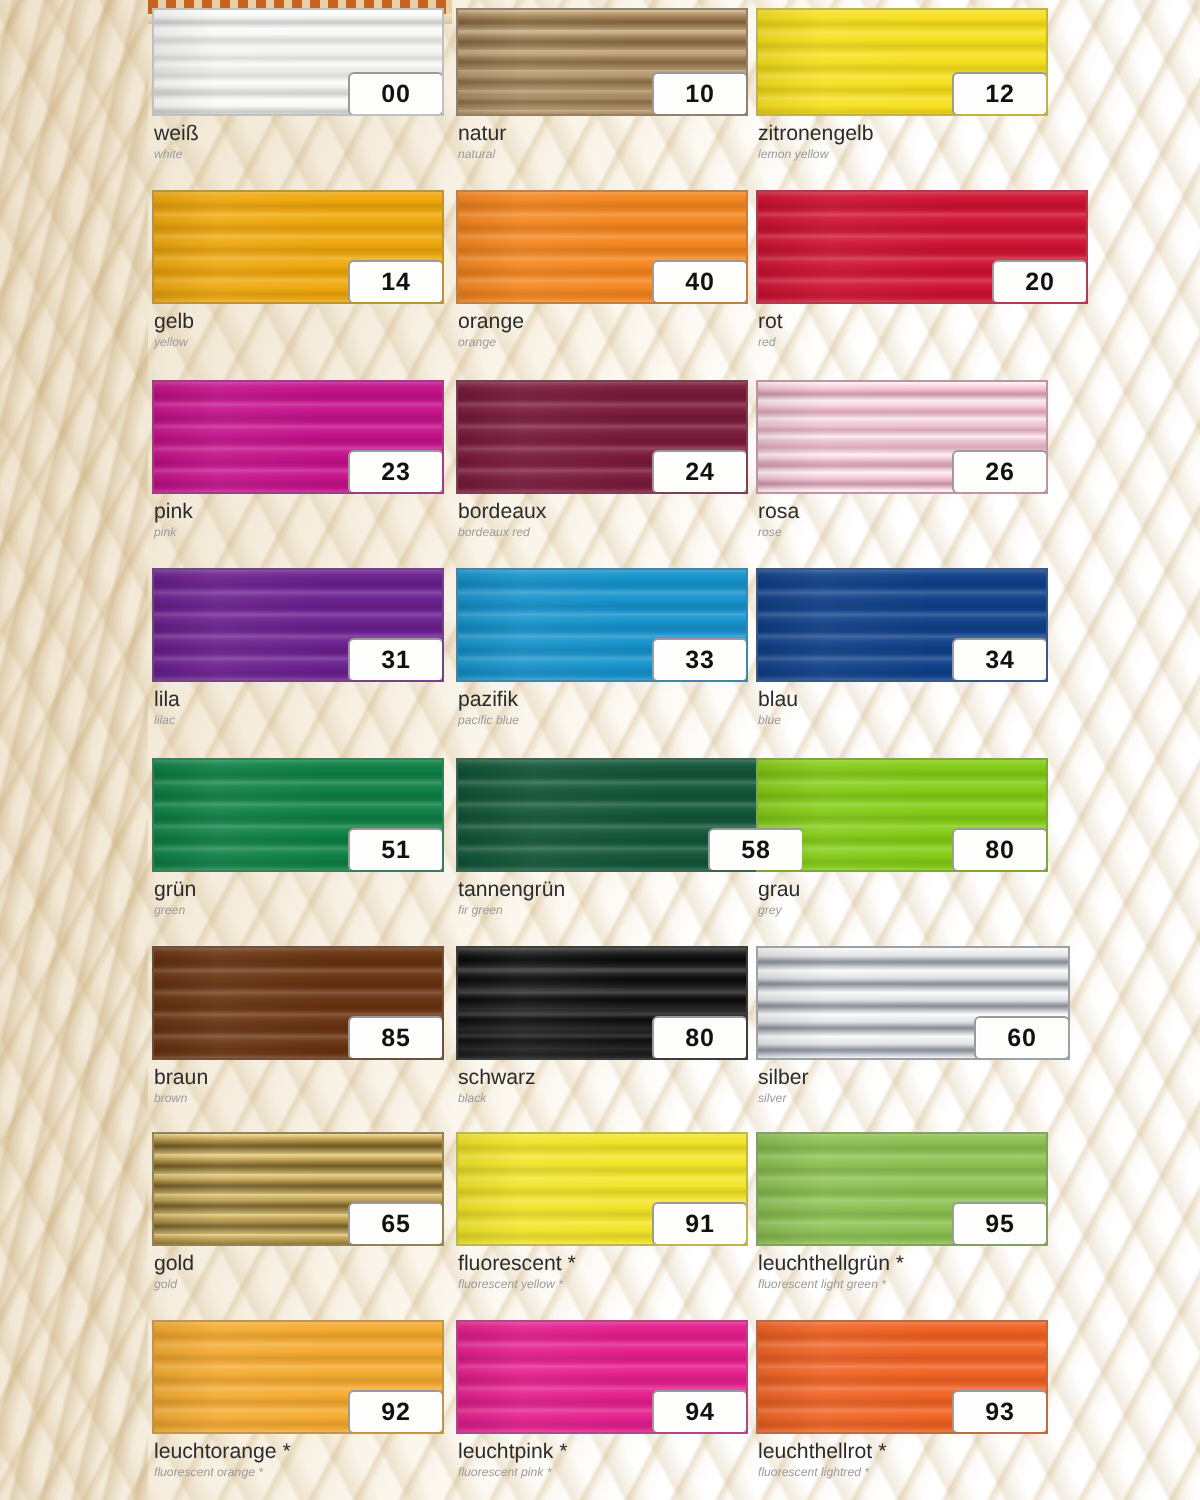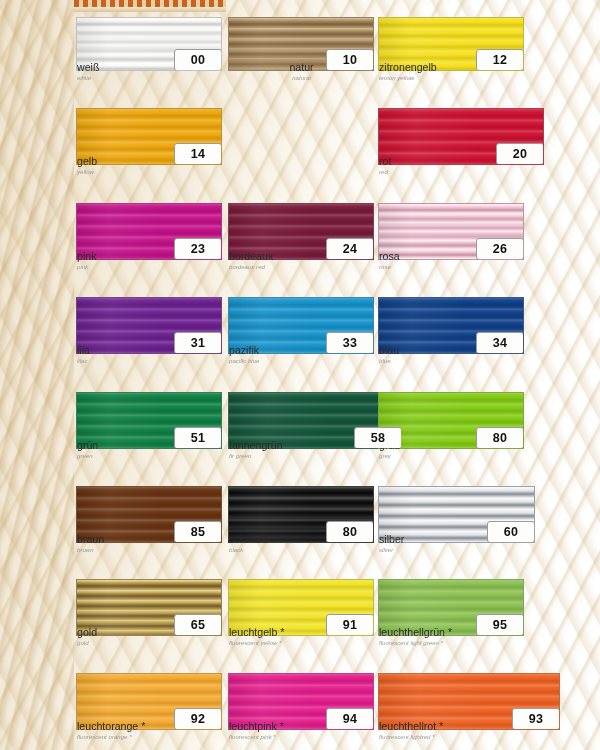--- a/index.html
+++ b/index.html
@@ -53,21 +53,21 @@
     background:linear-gradient(#f2e6cd,#d8c49c);
   }
 
   
   #grid{
     position:absolute;left:0;top:0;width:600px;height:750px;z-index:3;
   }
   .cell{position:absolute;}
 
   .swatch{
-    position:absolute;left:0;top:13px;right:0;height:57px;
+    position:absolute;left:0;top:0;right:0;height:57px;
     border:1px solid rgba(120,120,120,.42);
     box-sizing:border-box;
     overflow:hidden;
   }
   
   .swatch::before{
     content:"";position:absolute;inset:0;
     background:repeating-linear-gradient(180deg,
       rgba(255,255,255,.20) 0px,
       rgba(255,255,255,.055) 2px,
@@ -123,41 +123,50 @@
       <div class="cap" style="top: 58px;">
         <div class="de">weiß</div>
         <div class="en">white</div>
       </div>
     </div>
     <div class="cell" style="left: 228px; top: 4px; width: 146px; height: 86px;">
       <div class="swatch" style="background: rgb(169, 139, 94); height: 54px;">
         <div style="position: absolute; inset: 0px; background: repeating-linear-gradient(rgba(255, 240, 210, 0.42) 0px, rgba(160, 120, 70, 0.2) 3px, rgba(80, 52, 24, 0.42) 6px, rgba(225, 200, 160, 0.3) 10px);"></div>
         <div class="badge">10</div>
       </div>
-      <div class="cap" style="top: 58px; text-align: center;">
+      <div class="cap" style="top: 58px;">
         <div class="de">natur</div>
         <div class="en">natural</div>
       </div>
     </div>
     <div class="cell" style="left: 378px; top: 4px; width: 146px; height: 86px;">
       <div class="swatch" style="background: rgb(246, 224, 29); height: 54px;">
         <div class="badge">12</div>
       </div>
       <div class="cap" style="top: 58px;">
         <div class="de">zitronengelb</div>
         <div class="en">lemon yellow</div>
       </div>
     </div>
     <div class="cell" style="left: 76px; top: 95px; width: 146px; height: 86px;">
       <div class="swatch" style="background: rgb(239, 168, 13);">
         <div class="badge">14</div>
       </div>
       <div class="cap">
         <div class="de">gelb</div>
         <div class="en">yellow</div>
+      </div>
+    </div>
+    <div class="cell" style="left: 228px; top: 95px; width: 146px; height: 86px;">
+      <div class="swatch" style="background: rgb(244, 134, 31);">
+        <div class="badge">40</div>
+      </div>
+      <div class="cap">
+        <div class="de">orange</div>
+        <div class="en">orange</div>
       </div>
     </div>
     <div class="cell" style="left: 378px; top: 95px; width: 146px; height: 86px; padding-left: 20px;">
       <div class="swatch" style="background: rgb(207, 19, 51);">
         <div class="badge">20</div>
       </div>
       <div class="cap">
         <div class="de">rot</div>
         <div class="en">red</div>
       </div>
@@ -281,21 +290,21 @@
       <div class="cap">
         <div class="de">gold</div>
         <div class="en">gold</div>
       </div>
     </div>
     <div class="cell" style="left: 228px; top: 566px; width: 146px; height: 86px;">
       <div class="swatch" style="background: rgb(242, 229, 41);">
         <div class="badge">91</div>
       </div>
       <div class="cap">
-        <div class="de">leuchtgelb *</div>
+        <div class="de">fluorescent *</div>
         <div class="en">fluorescent yellow *</div>
       </div>
     </div>
     <div class="cell" style="left: 378px; top: 566px; width: 146px; height: 86px;">
       <div class="swatch" style="background: rgb(140, 193, 82);">
         <div class="badge">95</div>
       </div>
       <div class="cap">
         <div class="de">leuchthellgrün *</div>
         <div class="en">fluorescent light green *</div>
@@ -312,21 +321,21 @@
     </div>
     <div class="cell" style="left: 228px; top: 660px; width: 146px; height: 86px;">
       <div class="swatch" style="background: rgb(229, 31, 142);">
         <div class="badge">94</div>
       </div>
       <div class="cap">
         <div class="de">leuchtpink *</div>
         <div class="en">fluorescent pink *</div>
       </div>
     </div>
-    <div class="cell" style="left: 378px; top: 660px; width: 146px; height: 86px; padding-left: 36px;">
+    <div class="cell" style="left: 378px; top: 660px; width: 146px; height: 86px;">
       <div class="swatch" style="background: rgb(240, 99, 36);">
         <div class="badge">93</div>
       </div>
       <div class="cap">
         <div class="de">leuchthellrot *</div>
         <div class="en">fluorescent lightred *</div>
       </div>
     </div>
   </div>
 

